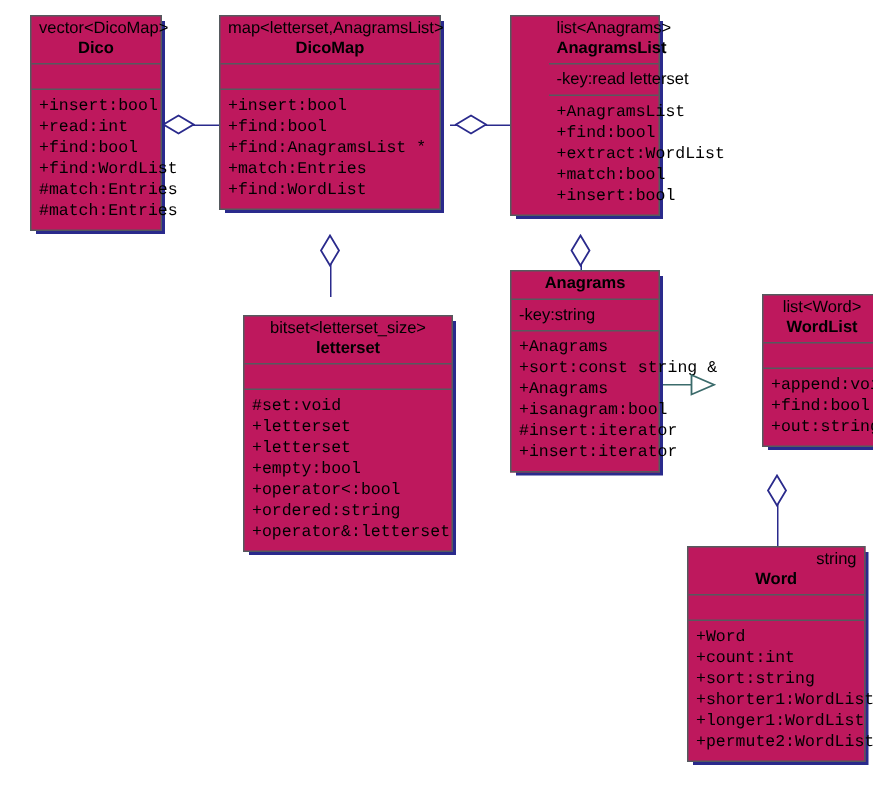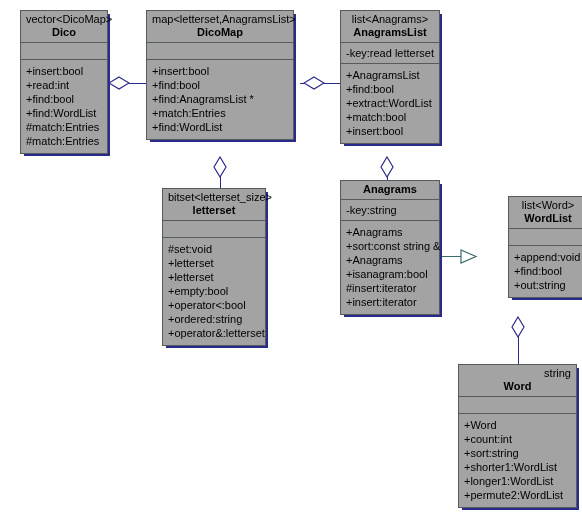--- a/index.html
+++ b/index.html
@@ -14,21 +14,21 @@
     font-family: "Liberation Sans", sans-serif;
     font-size: 11px;
     color: #000000;
     overflow: hidden;
   }
 
   
   .uml-class {
     position: absolute;
     box-sizing: border-box;
-    background: #a3a3a3;
+    background: #be185d;
     border: 1px solid #555a5e;
     box-shadow: 3px 3px 0 -1px #2a2a8c;
     z-index: 5;
   }
 
   .uml-header {
     box-sizing: border-box;
     border-bottom: 1px solid #555a5e;
     padding: 2px 5px 3px 5px;
     text-align: center;
@@ -59,20 +59,21 @@
   }
   .uml-attrs.empty {
     padding: 0;
     height: 17px;
   }
 
   .uml-ops {
     box-sizing: border-box;
     padding: 4px 5px 5px 5px;
     line-height: 14px;
+    font-family: Liberation Mono, monospace;
   }
 
   .uml-member {
     display: block;
     white-space: nowrap;
     font-size: 11px;
     line-height: 14px;
   }
 
   
@@ -174,38 +175,38 @@
   <div class="uml-attrs empty"></div>
   <div class="uml-ops">
     <span class="uml-member">+insert:bool</span>
     <span class="uml-member">+find:bool</span>
     <span class="uml-member">+find:AnagramsList *</span>
     <span class="uml-member">+match:Entries</span>
     <span class="uml-member">+find:WordList</span>
   </div>
 </div>
 
-<div class="uml-class" style="left:340px; top:10px; width:100px;">
+<div class="uml-class" style="left:340px; top:10px; width:100px;padding-left:25px;">
   <div class="uml-header">
     <span class="uml-stereotype">list&lt;Anagrams&gt;</span>
     <span class="uml-name">AnagramsList</span>
   </div>
   <div class="uml-attrs">
     <span class="uml-member">-key:read letterset</span>
   </div>
   <div class="uml-ops">
     <span class="uml-member">+AnagramsList</span>
     <span class="uml-member">+find:bool</span>
     <span class="uml-member">+extract:WordList</span>
     <span class="uml-member">+match:bool</span>
     <span class="uml-member">+insert:bool</span>
   </div>
 </div>
 
-<div class="uml-class" style="left:162px; top:188px; width:104px;">
+<div class="uml-class" style="left:162px; top:210px; width:140px;">
   <div class="uml-header">
     <span class="uml-stereotype">bitset&lt;letterset_size&gt;</span>
     <span class="uml-name">letterset</span>
   </div>
   <div class="uml-attrs empty"></div>
   <div class="uml-ops">
     <span class="uml-member">#set:void</span>
     <span class="uml-member">+letterset</span>
     <span class="uml-member">+letterset</span>
     <span class="uml-member">+empty:bool</span>

